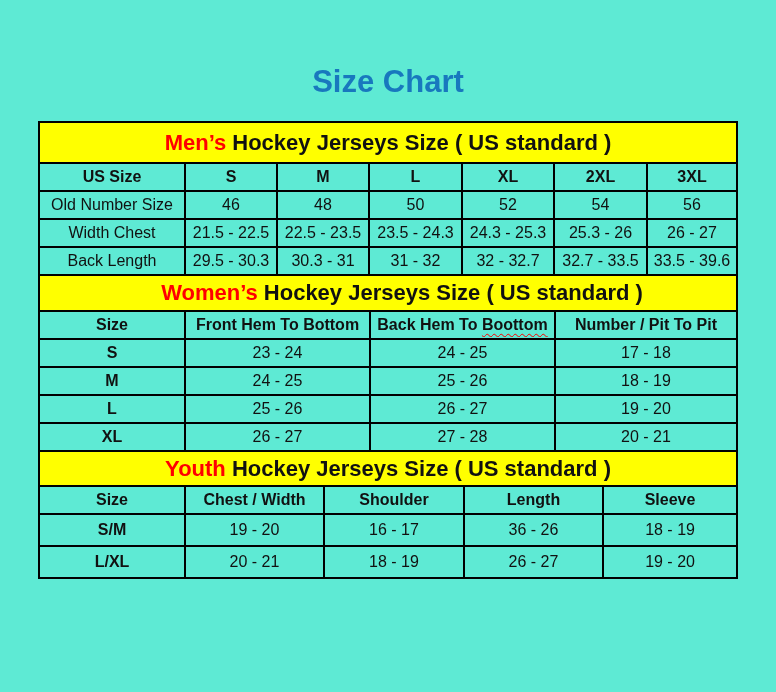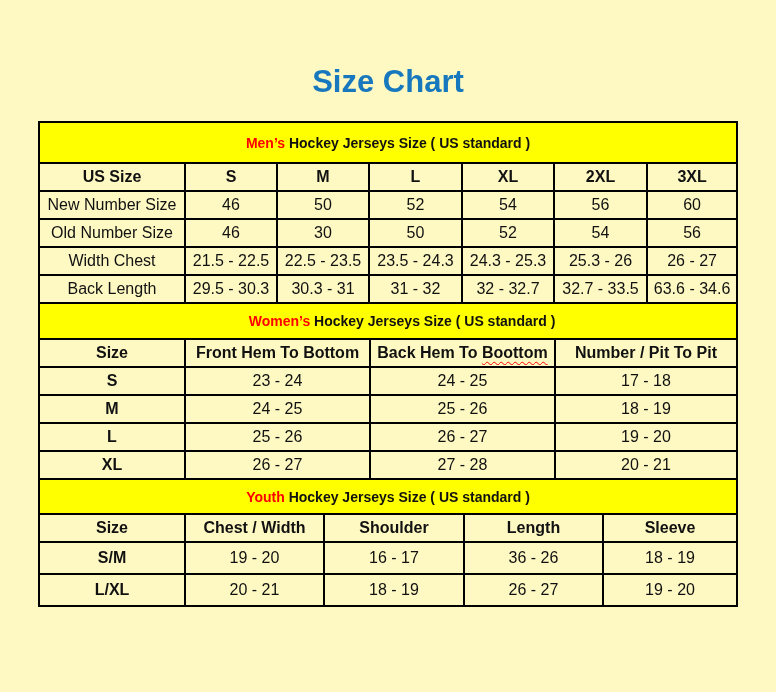--- a/index.html
+++ b/index.html
@@ -8,21 +8,21 @@
     --accent-red:#FF0000;
     --border-black:#000000;
   }
   *{box-sizing:border-box;margin:0;padding:0;}
   html,body{background:#ffffff;}
   body{
     width:776px;height:692px;overflow:hidden;
     font-family:"Liberation Sans", sans-serif;
     color:#111;
   }
-  .page{width:776px;height:692px;position:relative;background:#fef9c3;}
+  .page{width:776px;height:692px;position:relative;background:#5eead4;}
   .page-title{
     position:absolute;top:64px;left:0;width:776px;
     text-align:center;
     font-size:31px;font-weight:bold;
     color:var(--title-blue);
     letter-spacing:0px;
   }
   .tables{
     position:absolute;top:121px;left:38px;width:698px;
   }
@@ -37,21 +37,21 @@
     text-align:center;
     vertical-align:middle;
     font-size:16px;
     padding:0 2px;
     overflow:hidden;
     white-space:nowrap;
   }
   tr.band td{
     background:var(--band-yellow);
     font-weight:bold;
-    font-size:14px;
+    font-size:22px;
   }
   .t-mens tr.band td{height:41px;}
   .t-womens tr.band td{height:36px;padding-left:30px;}
   .t-youth tr.band td{height:35px;}
   .band .accent{color:var(--accent-red);}
   tr.head td{font-weight:bold;height:28px;border-radius:6px;}
   .t-mens td{height:28px;}
   .t-womens td{height:28px;}
   .t-youth td{height:28px;}
   .t-youth tr.data td{height:32px;margin-left:8px;}
@@ -90,32 +90,23 @@
       <tr class="head">
         <td>US Size</td>
         <td>S</td>
         <td>M</td>
         <td>L</td>
         <td>XL</td>
         <td>2XL</td>
         <td>3XL</td>
       </tr>
       <tr class="data">
-        <td class="row-label">New Number Size</td>
-        <td>46</td>
-        <td>50</td>
-        <td>52</td>
-        <td>54</td>
-        <td>56</td>
-        <td>60</td>
-      </tr>
-      <tr class="data">
         <td class="row-label">Old Number Size</td>
         <td>46</td>
-        <td>30</td>
+        <td>48</td>
         <td>50</td>
         <td>52</td>
         <td>54</td>
         <td>56</td>
       </tr>
       <tr class="data">
         <td class="row-label">Width Chest</td>
         <td>21.5 - 22.5</td>
         <td>22.5 - 23.5</td>
         <td>23.5 - 24.3</td>
@@ -123,21 +114,21 @@
         <td>25.3 - 26</td>
         <td>26 - 27</td>
       </tr>
       <tr class="data">
         <td class="row-label">Back Length</td>
         <td>29.5 - 30.3</td>
         <td>30.3 - 31</td>
         <td>31 - 32</td>
         <td>32 - 32.7</td>
         <td>32.7 - 33.5</td>
-        <td>63.6 - 34.6</td>
+        <td>33.5 - 39.6</td>
       </tr>
     </tbody>
       </table>
 
     <table class="t-womens">
       <colgroup>
         <col style="width:146px">
           <col style="width:185px">
           <col style="width:185px">
           <col style="width:182px">

